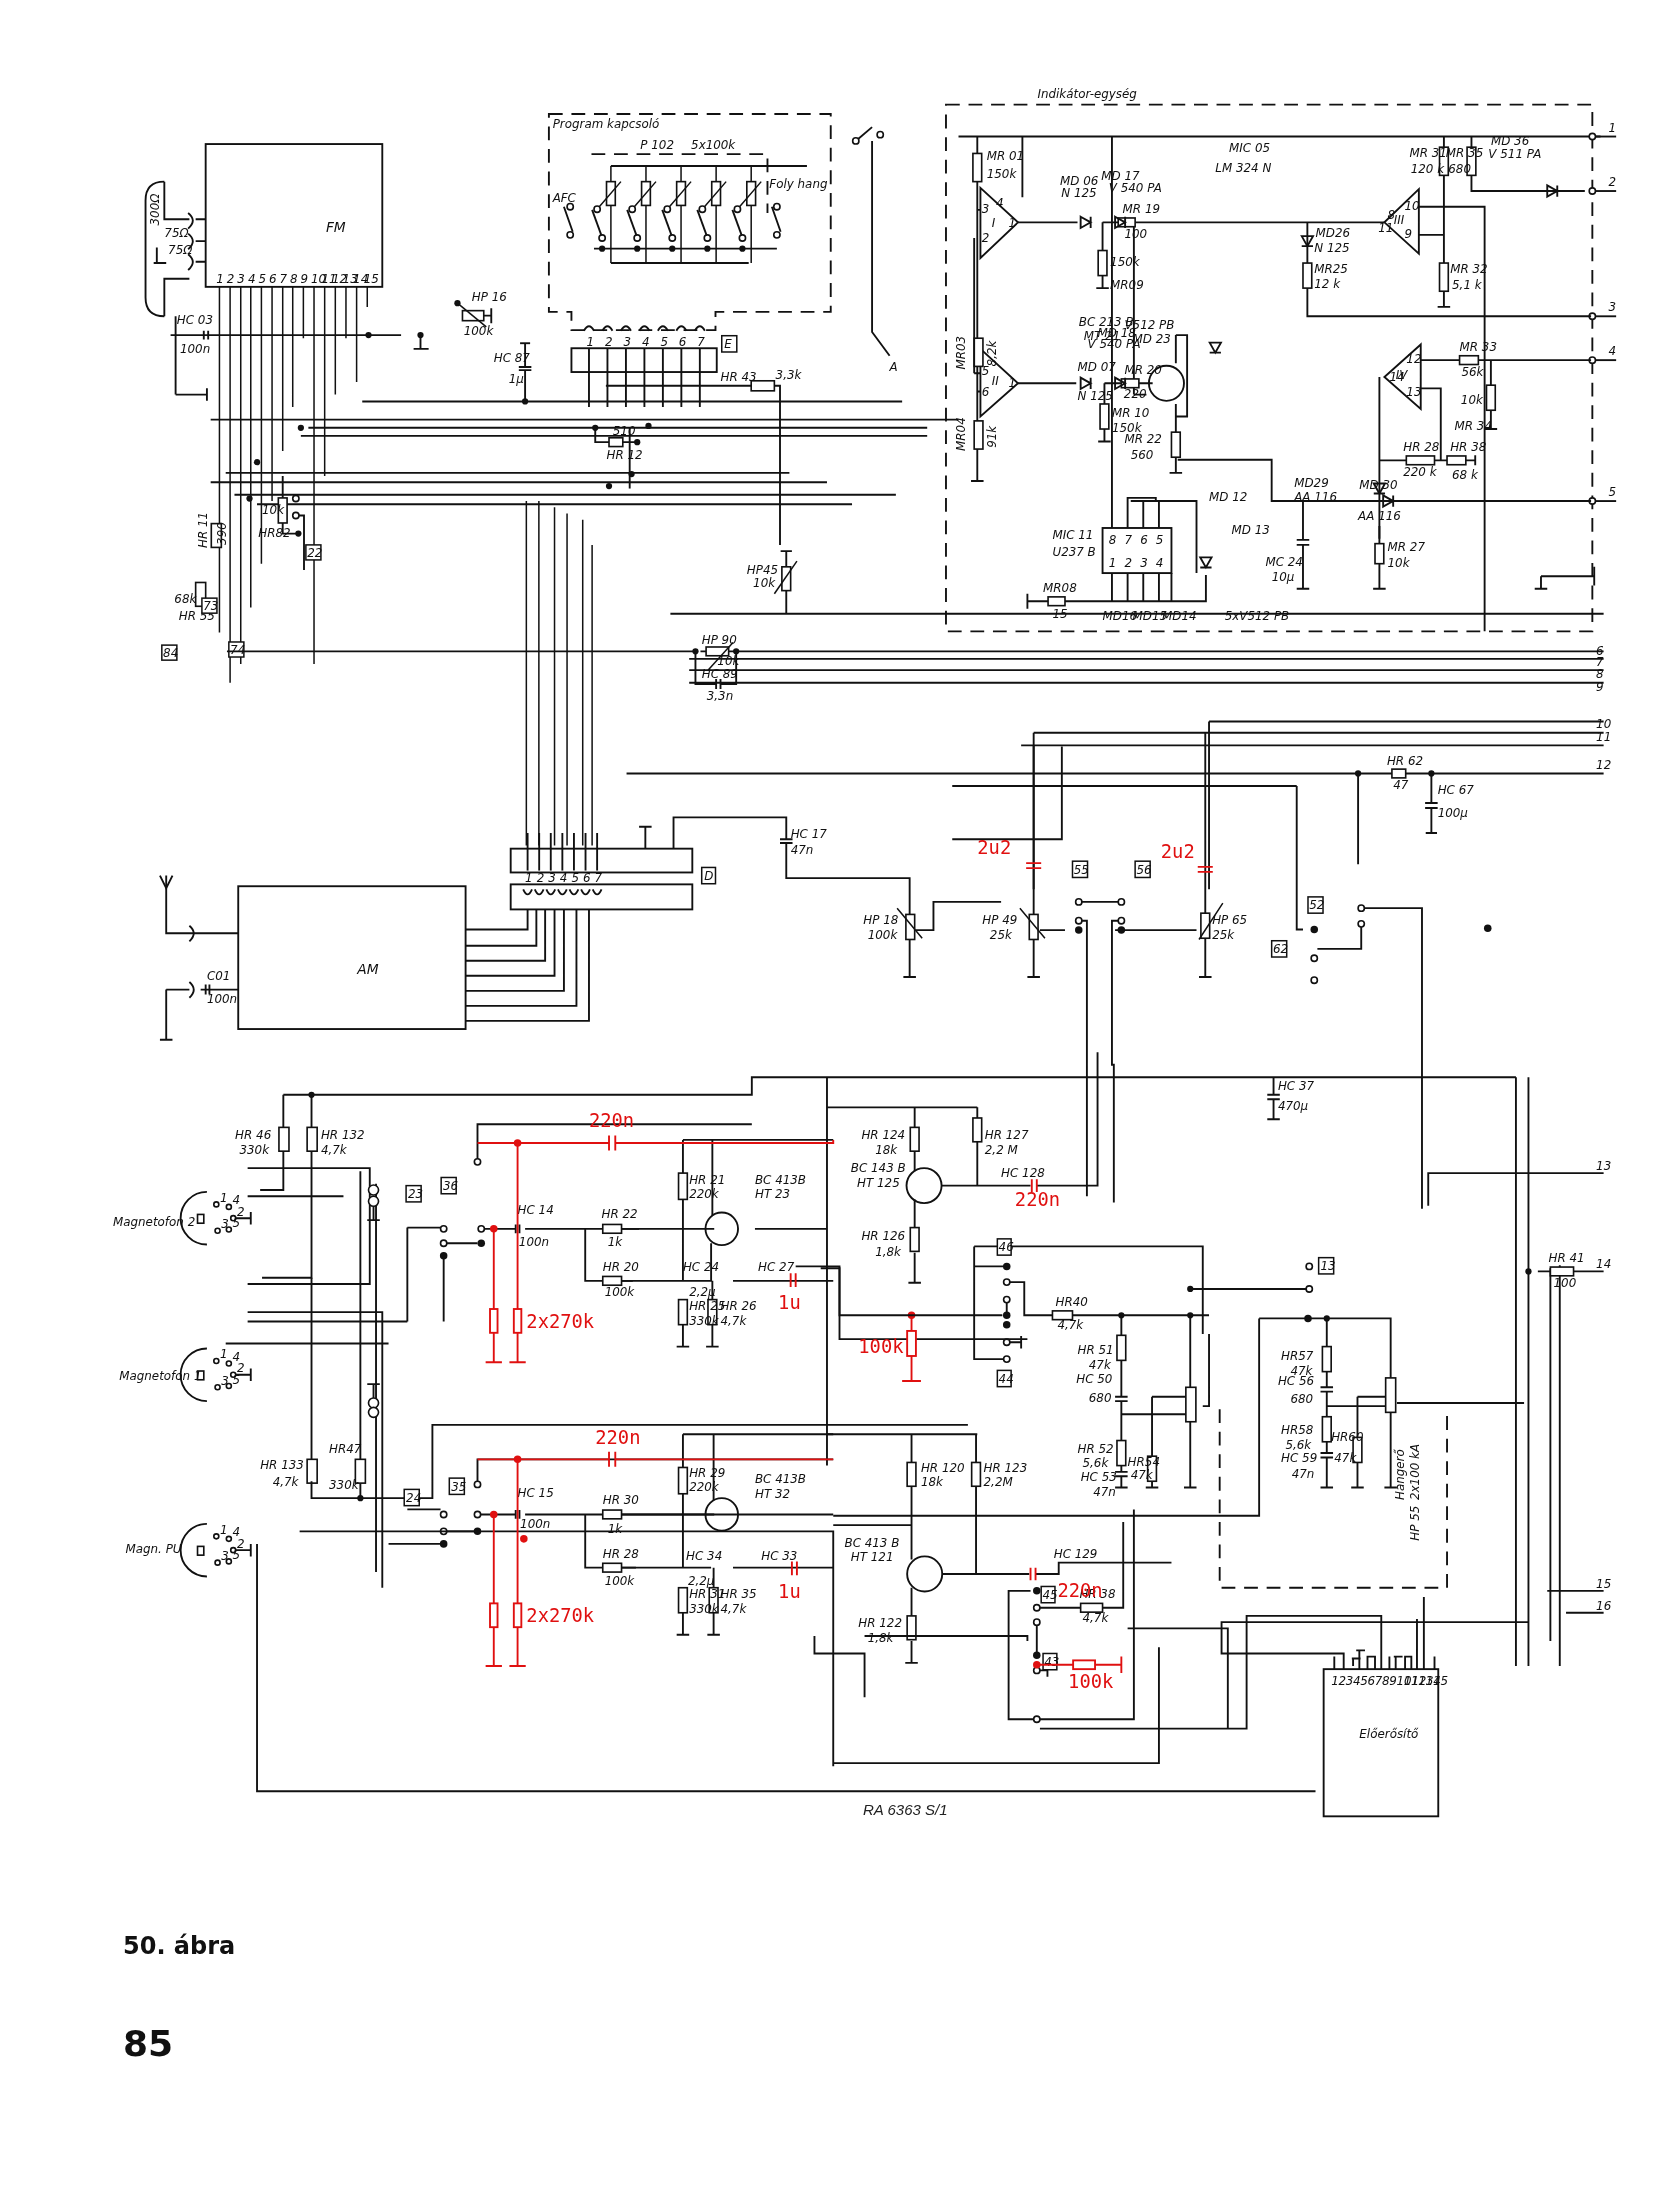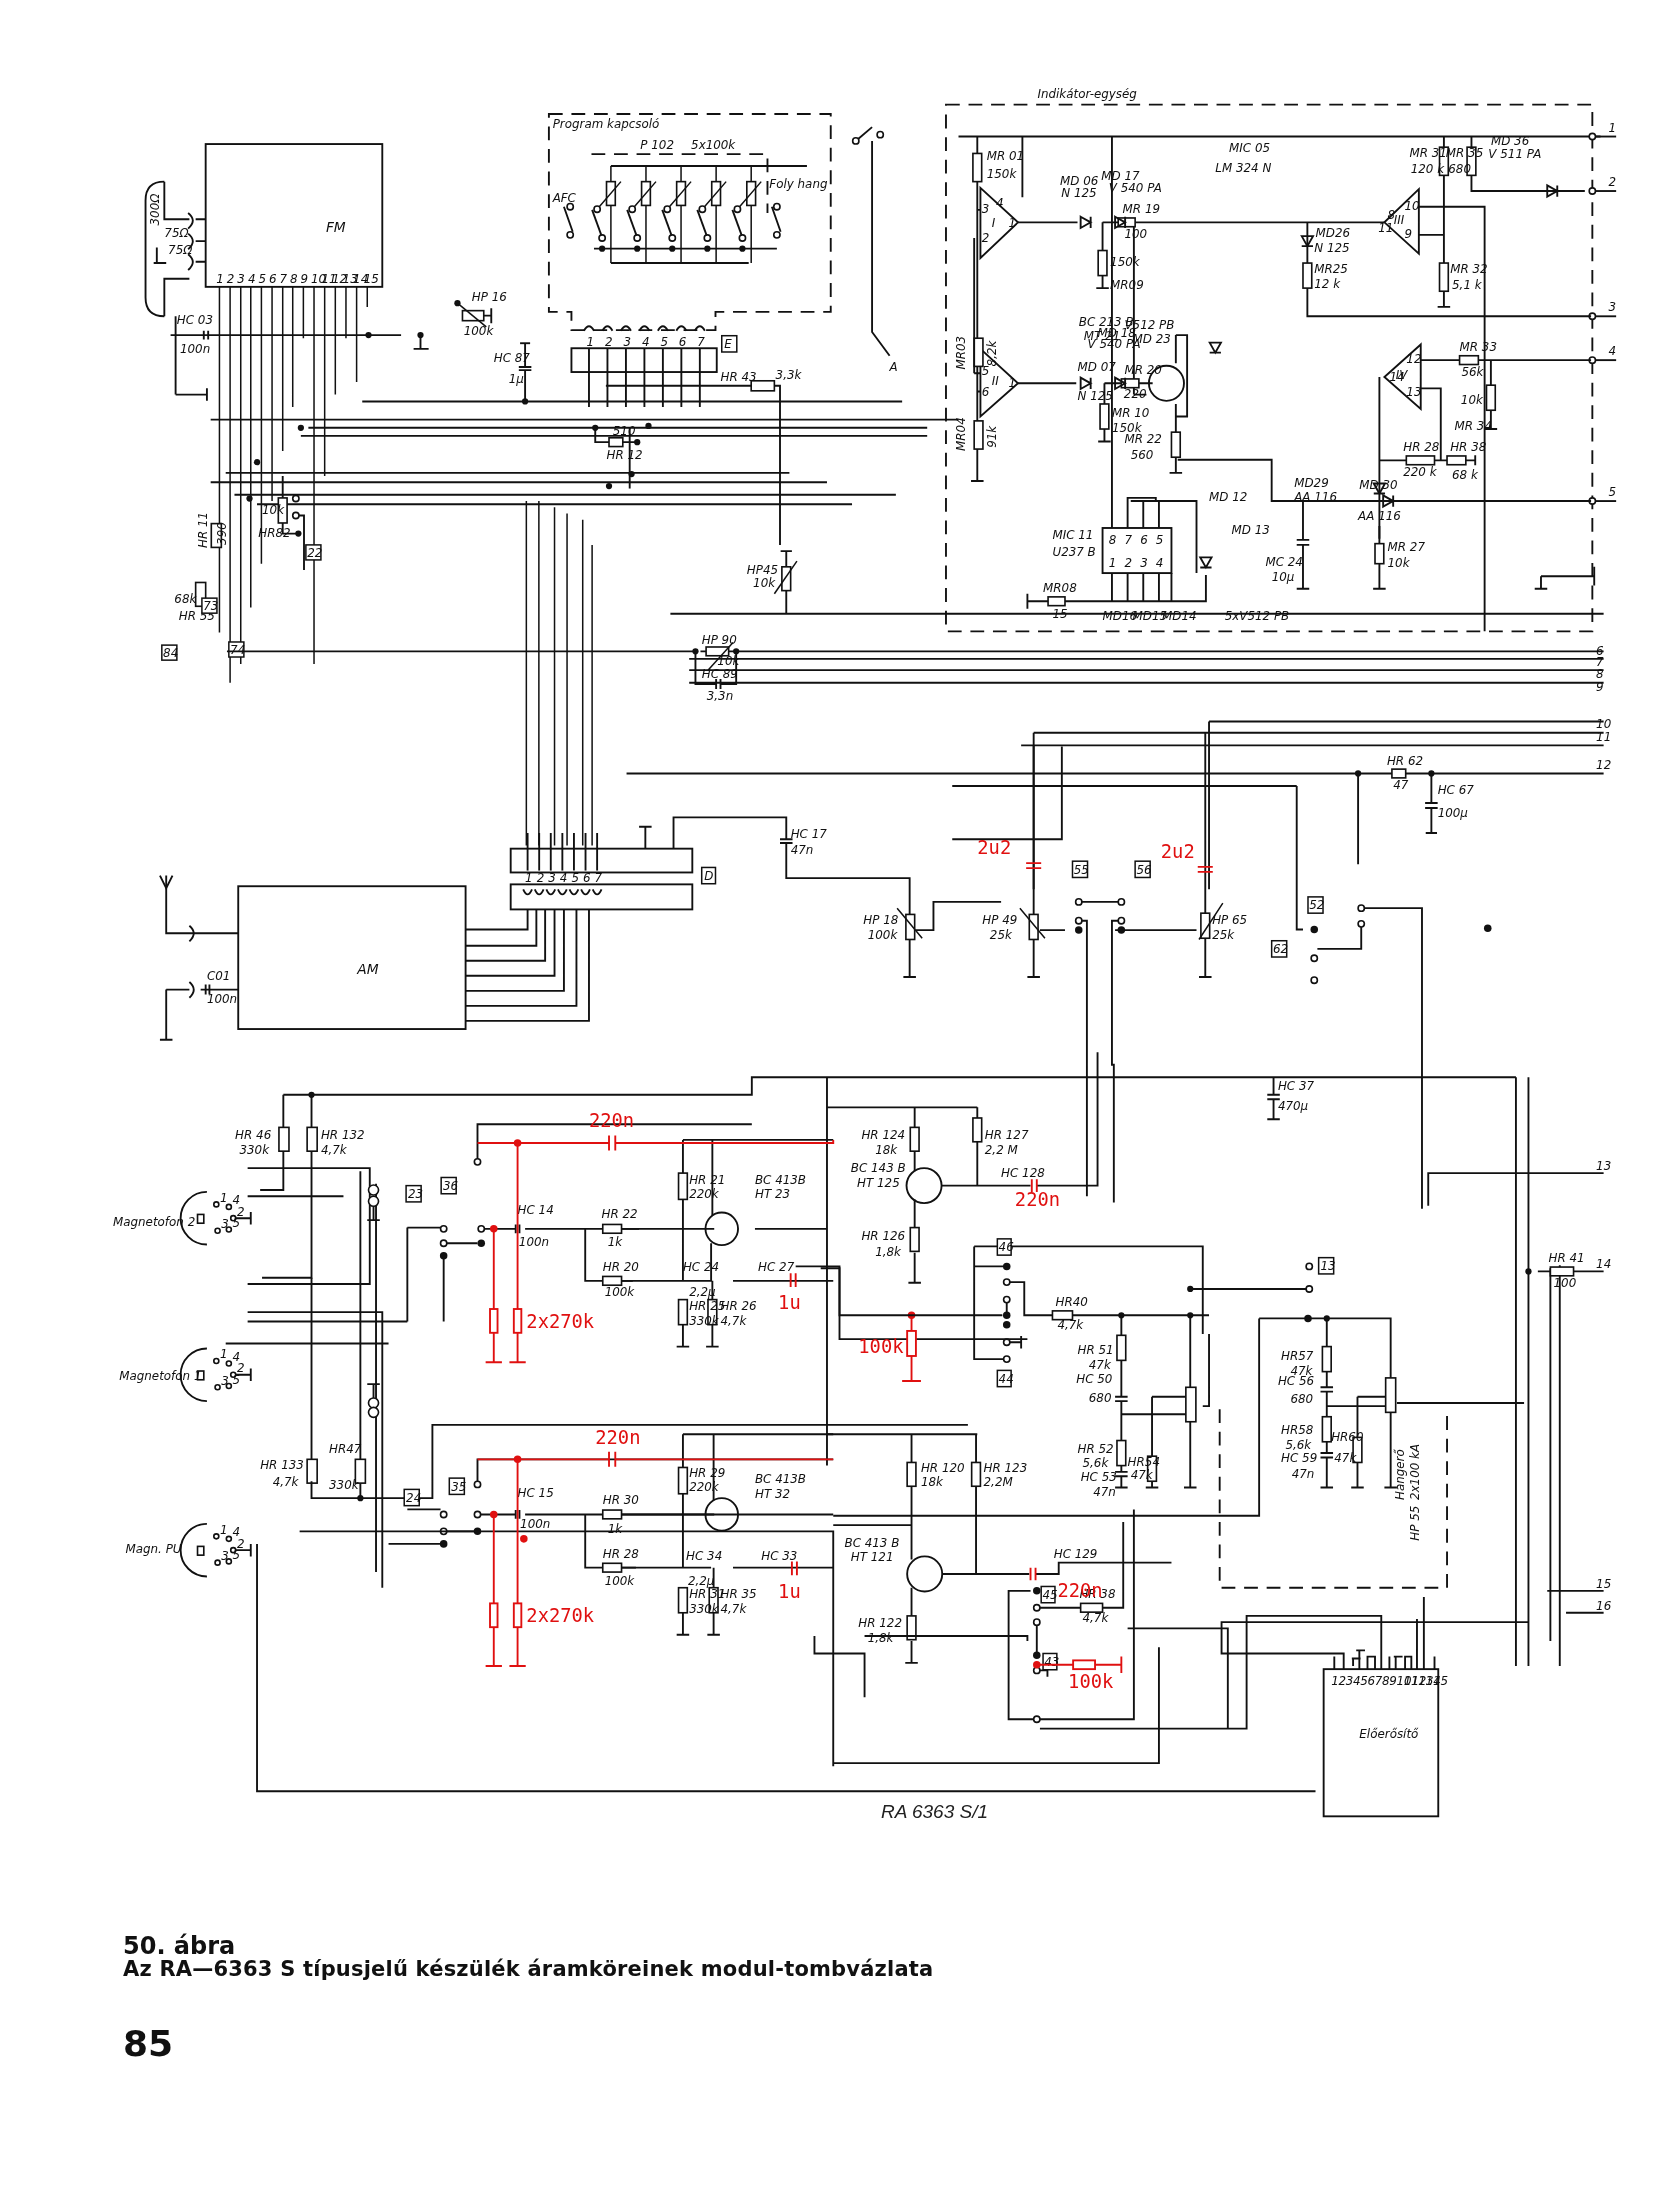--- a/index.html
+++ b/index.html
@@ -16,21 +16,21 @@
   svg#sch .red{stroke:#e01010;stroke-width:3;fill:none;}
   svg#sch .redres{stroke:#e01010;stroke-width:3;fill:#fff;}
   svg#sch .redtxt{fill:#e01010;font-style:normal;font-family:"DejaVu Sans Mono",monospace;}
   svg#sch .lbl{font-size:19px;}
   svg#sch .blk{font-size:22px;}
   svg#sch .tag{stroke:#111;stroke-width:2.4;fill:#fff;}
   .caption{position:absolute;left:123px;font-family:"DejaVu Sans",sans-serif;font-weight:bold;color:#111;}
   #fig-num{top:1932px;font-size:24px;}
   #fig-title{top:1957px;font-size:21px;letter-spacing:0.2px;}
   #page-num{top:2023px;font-size:36px;}
-  #part-code{position:absolute;left:881px;top:1801px;font-family:"Liberation Sans",sans-serif;font-style:italic;font-size:19px;color:#222;}
+  #part-code{position:absolute;left:863px;top:1801px;font-family:"Liberation Sans",sans-serif;font-style:italic;font-size:15px;color:#222;}
 </style>
 </head>
 <body>
 
 <div id="page">
 <svg id="sch" width="1674" height="2194" viewBox="0 0 2672 3503">
 
   <g>
     <rect class="box" x="328" y="230" width="282" height="228"></rect>
     <text class="blk" x="520" y="370">FM</text>
@@ -850,16 +850,15 @@
         <text class="lbl" x="1814" y="1395" font-size="16">56</text>
         <rect class="tag" x="2088" y="1432" width="24" height="26"></rect>
         <text class="lbl" x="2090" y="1452" font-size="16">52</text>
         <rect class="tag" x="2030" y="1502" width="24" height="26"></rect>
         <text class="lbl" x="2032" y="1522" font-size="16">62</text>
       </g>
 </svg>
 
 <div id="part-code">RA 6363 S/1</div>
 <div class="caption" id="fig-num">50. ábra</div>
-<div class="caption" id="fig-title">Az RA—6363 S típusjelű készülék áramköreinek modul-tombvázlata</div>
 <div class="caption" id="page-num">85</div>
 </div>
 
 
 </body></html>

